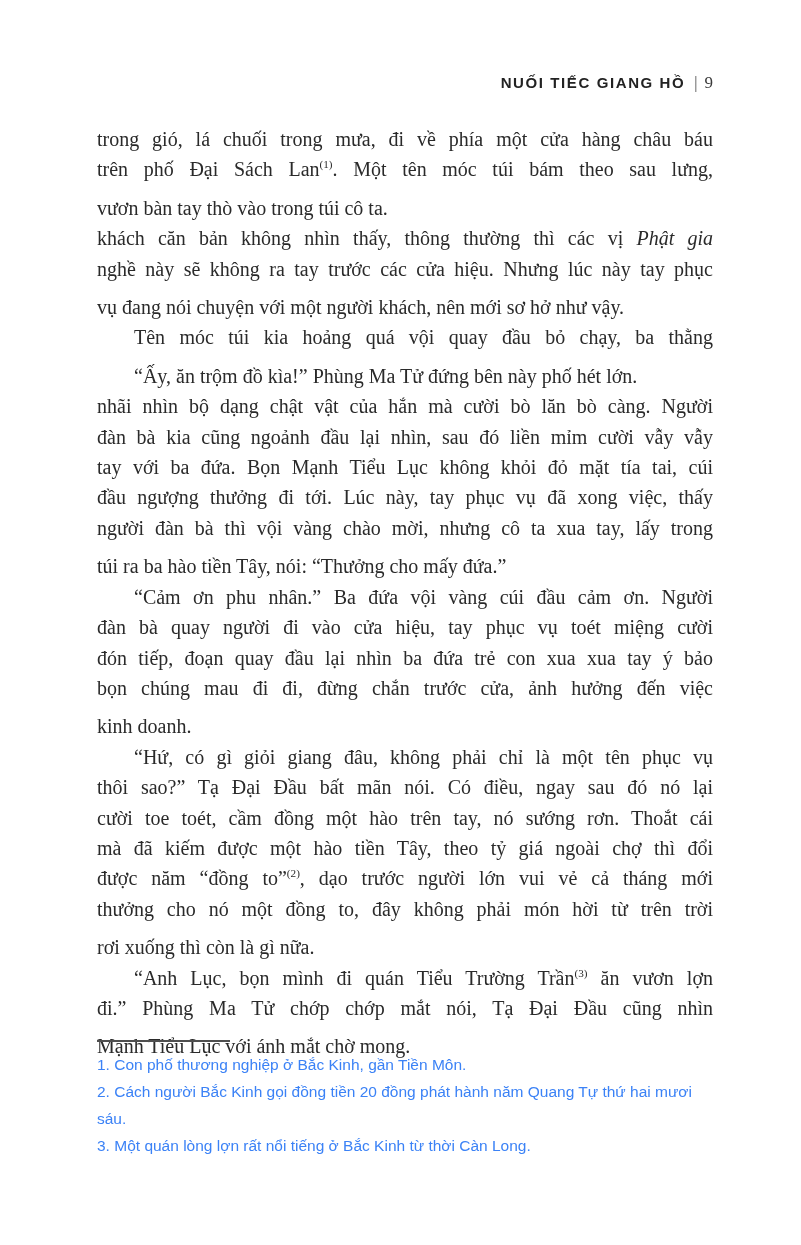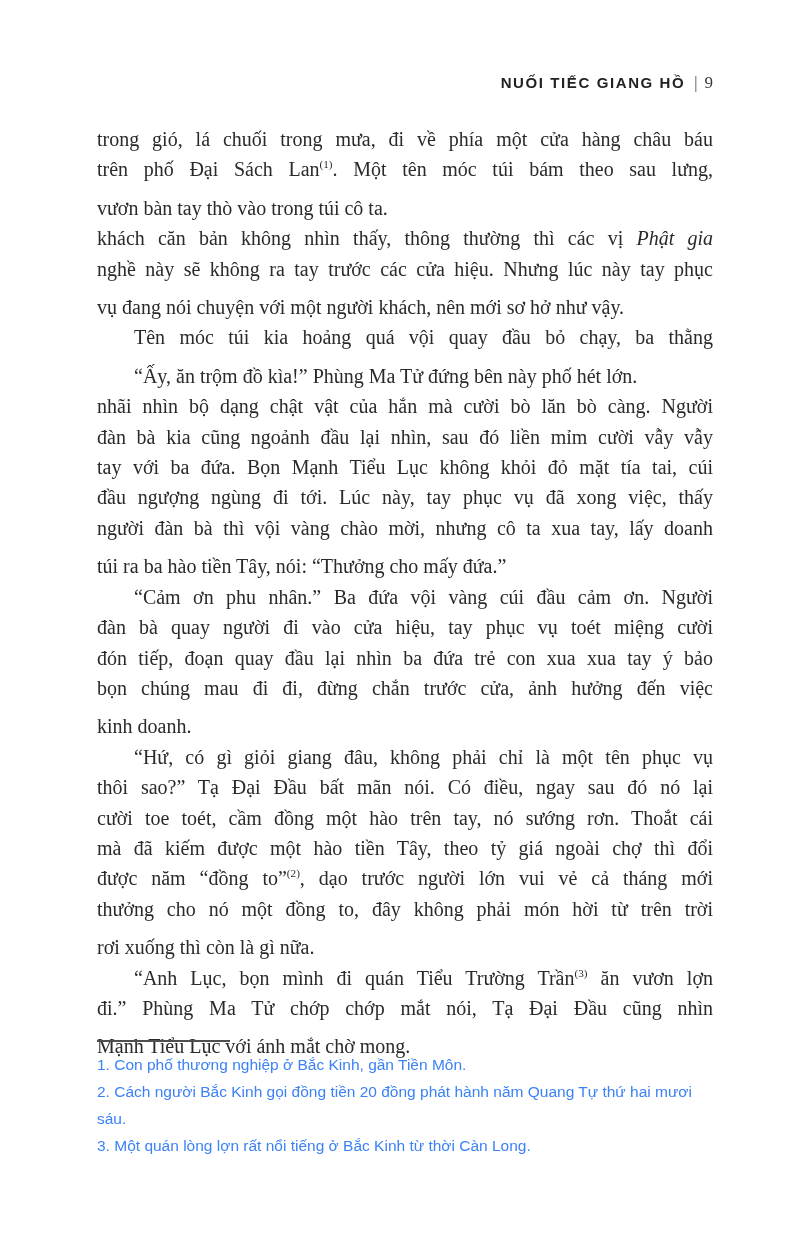--- a/index.html
+++ b/index.html
@@ -103,22 +103,22 @@
       <div class="line"><span>trên phố Đại Sách Lan</span><sup class="fnref">(1)</sup><span>. Một tên móc túi bám theo sau lưng,</span></div>
       <div class="line last"><span>vươn bàn tay thò vào trong túi cô ta.</span></div>
       <div class="line"><span>khách căn bản không nhìn thấy, thông thường thì các vị </span><span class="seg-italic">Phật gia</span></div>
       <div class="line"><span>nghề này sẽ không ra tay trước các cửa hiệu. Nhưng lúc này tay phục</span></div>
       <div class="line last"><span>vụ đang nói chuyện với một người khách, nên mới sơ hở như vậy.</span></div>
       <div class="line first-indent"><span>Tên móc túi kia hoảng quá vội quay đầu bỏ chạy, ba thằng</span></div>
       <div class="line last first-indent"><span>“Ấy, ăn trộm đồ kìa!” Phùng Ma Tử đứng bên này phố hét lớn.</span></div>
       <div class="line"><span>nhãi nhìn bộ dạng chật vật của hắn mà cười bò lăn bò càng. Người</span></div>
       <div class="line"><span>đàn bà kia cũng ngoảnh đầu lại nhìn, sau đó liền mỉm cười vẫy vẫy</span></div>
       <div class="line"><span>tay với ba đứa. Bọn Mạnh Tiểu Lục không khỏi đỏ mặt tía tai, cúi</span></div>
-      <div class="line"><span>đầu ngượng ngùng đi tới. Lúc này, tay phục vụ đã xong việc, thấy</span></div>
-      <div class="line"><span>người đàn bà thì vội vàng chào mời, nhưng cô ta xua tay, lấy doanh</span></div>
+      <div class="line"><span>đầu ngượng thưởng đi tới. Lúc này, tay phục vụ đã xong việc, thấy</span></div>
+      <div class="line"><span>người đàn bà thì vội vàng chào mời, nhưng cô ta xua tay, lấy trong</span></div>
       <div class="line last"><span>túi ra ba hào tiền Tây, nói: “Thưởng cho mấy đứa.”</span></div>
       <div class="line first-indent"><span>“Cảm ơn phu nhân.” Ba đứa vội vàng cúi đầu cảm ơn. Người</span></div>
       <div class="line"><span>đàn bà quay người đi vào cửa hiệu, tay phục vụ toét miệng cười</span></div>
       <div class="line"><span>đón tiếp, đoạn quay đầu lại nhìn ba đứa trẻ con xua xua tay ý bảo</span></div>
       <div class="line"><span>bọn chúng mau đi đi, đừng chắn trước cửa, ảnh hưởng đến việc</span></div>
       <div class="line last"><span>kinh doanh.</span></div>
       <div class="line first-indent"><span>“Hứ, có gì giỏi giang đâu, không phải chỉ là một tên phục vụ</span></div>
       <div class="line"><span>thôi sao?” Tạ Đại Đầu bất mãn nói. Có điều, ngay sau đó nó lại</span></div>
       <div class="line"><span>cười toe toét, cầm đồng một hào trên tay, nó sướng rơn. Thoắt cái</span></div>
       <div class="line"><span>mà đã kiếm được một hào tiền Tây, theo tỷ giá ngoài chợ thì đổi</span></div>

